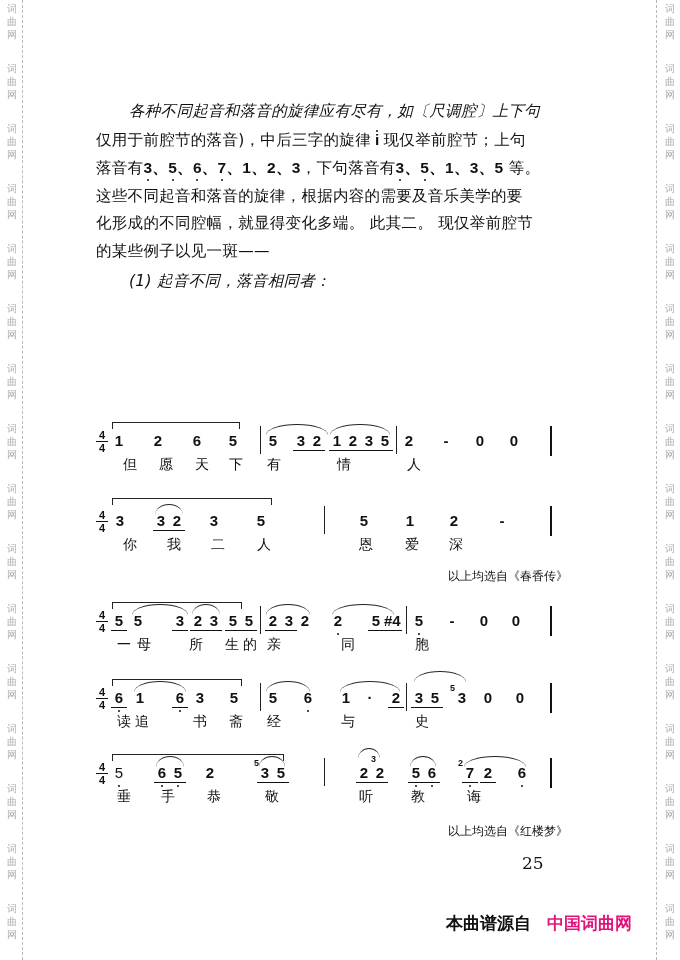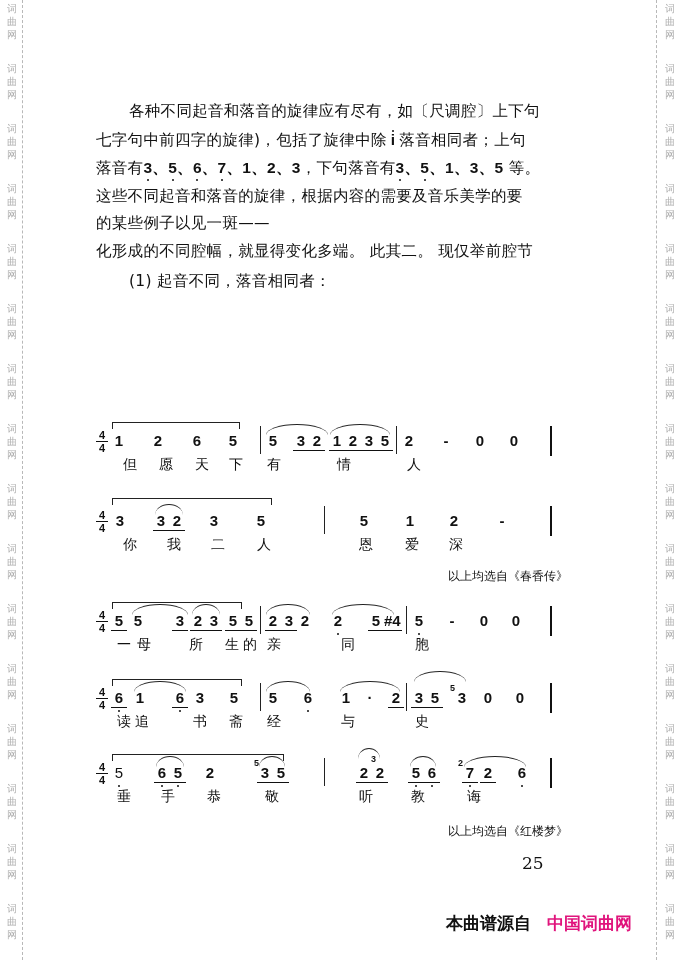--- a/index.html
+++ b/index.html
@@ -16,21 +16,21 @@
   .wm-col.left .wm-line { left: 20px; }
   .wm-col.right .wm-line { left: 0px; }
   .wm-group { position: absolute; width: 16px; font-size: 10px; line-height: 13px; color: #b0b0b0; text-align: center; }
   .wm-col.left .wm-group { left: 2px; }
   .wm-col.right .wm-group { left: 6px; }
   .wm-group span { display: block; }
 
   
   .text-block { position: absolute; left: 96px; width: 460px; font-size: 15.5px; line-height: 27.5px; letter-spacing: 0.3px; }
   .para { margin: 0; }
-  .indent { text-indent: 33px; }
+  .indent { text-indent: 33px; font-style: italic; }
   .bold-line { font-weight: bold; }
   .dotlow { position: relative; display: inline-block; }
   .dotlow::after { content: ""; position: absolute; left: 50%; bottom: 1px; width: 2px; height: 2px; margin-left: -1px; background: #111; border-radius: 50%; }
   .dothigh { position: relative; display: inline-block; }
   .dothigh::before { content: ""; position: absolute; left: 50%; top: 4px; width: 2px; height: 2px; margin-left: -1px; background: #111; border-radius: 50%; }
   .num { font-weight: bold; font-family: "Liberation Sans", sans-serif; }
 
   
   .staff { position: absolute; left: 96px; width: 464px; height: 58px; }
   .ts { position: absolute; left: 0; top: 10px; width: 12px; font-weight: bold; font-size: 11px; line-height: 10px; text-align: center; font-family: "Liberation Sans", sans-serif; }
@@ -216,28 +216,28 @@
     <div class="wm-group" style="top: 902px;">
       <span>词</span>
       <span>曲</span>
       <span>网</span>
     </div>
   </div>
 
 <div class="text-block" style="top:98px;">
   <p class="para indent">各种不同起音和落音的旋律应有尽有，如〔尺调腔〕上下句</p>
   <p class="para">
-    <span>七字句中前四字的旋律)，包括了旋律中除</span><span class="num dothigh" style="margin:0 4px;">i</span><span>落音相同者；上句</span>
+    <span>仅用于前腔节的落音)，中后三字的旋律</span><span class="num dothigh" style="margin:0 4px;">i</span><span>现仅举前腔节；上句</span>
   </p>
   <p class="para">
     <span>落音有</span><span class="num"><span class="dotlow">3</span>、<span class="dotlow">5</span>、<span class="dotlow">6</span>、<span class="dotlow">7</span>、<span>1</span>、<span>2</span>、<span>3</span></span><span>，下句落音有</span><span class="num"><span class="dotlow">3</span>、<span class="dotlow">5</span>、<span>1</span>、<span>3</span>、<span>5</span></span> <span>等。</span>
   </p>
   <p class="para">这些不同起音和落音的旋律，根据内容的需要及音乐美学的要</p>
+  <p class="para">化形成的不同腔幅，就显得变化多端。 此其二。 现仅举前腔节</p>
   <p class="para">的某些例子以见一斑——</p>
-  <p class="para">化形成的不同腔幅，就显得变化多端。 此其二。 现仅举前腔节</p>
   <p class="para indent" style="margin-top:3px;">(1) 起音不同，落音相同者：</p>
 </div>
 
 <div class="staff" style="top:420px;">
   <div class="ts"><span>4</span><span class="bar"></span><span>4</span></div>
   <div class="bracket" style="left:16px;width:126px;"></div>
   <span class="note" style="left:17px;">1</span>
   <span class="note" style="left:56px;">2</span>
   <span class="note" style="left:95px;">6</span>
   <span class="note" style="left:131px;">5</span>

